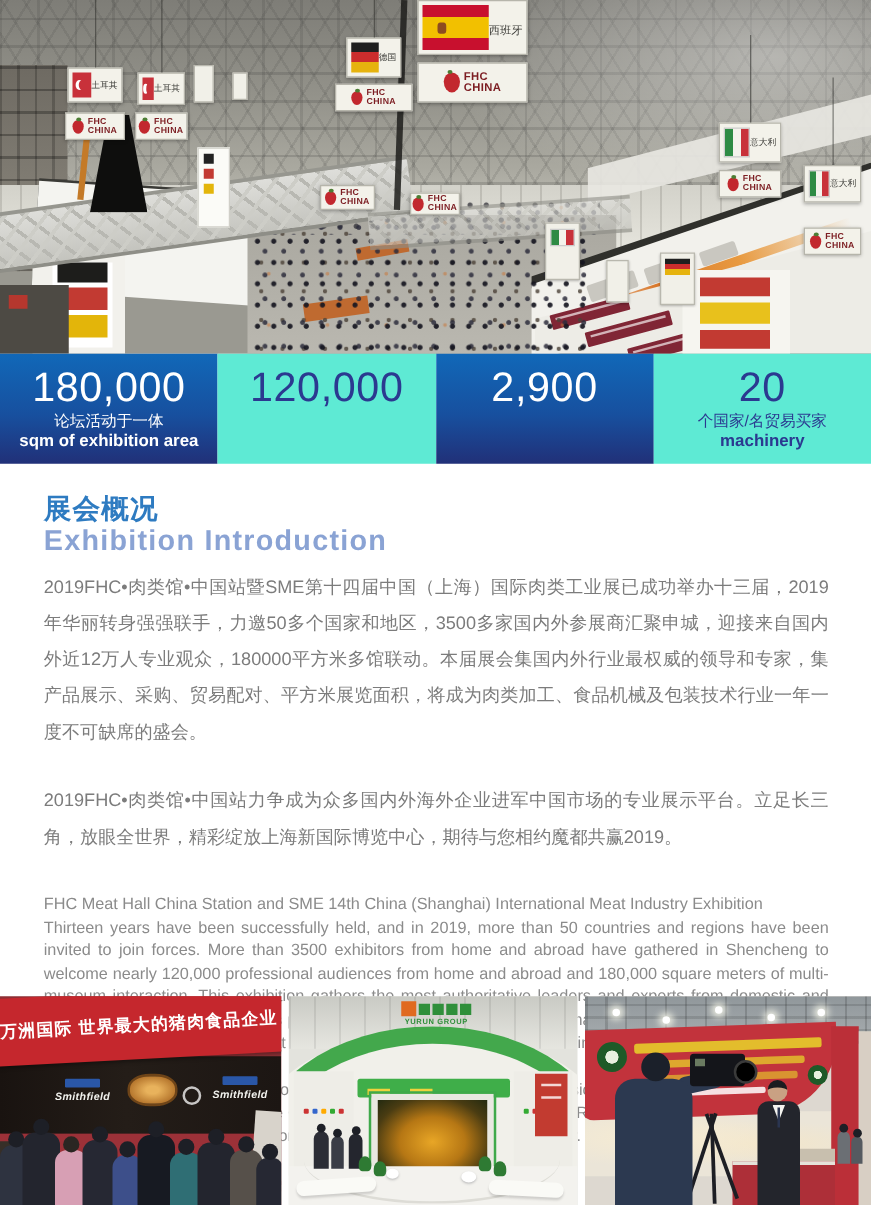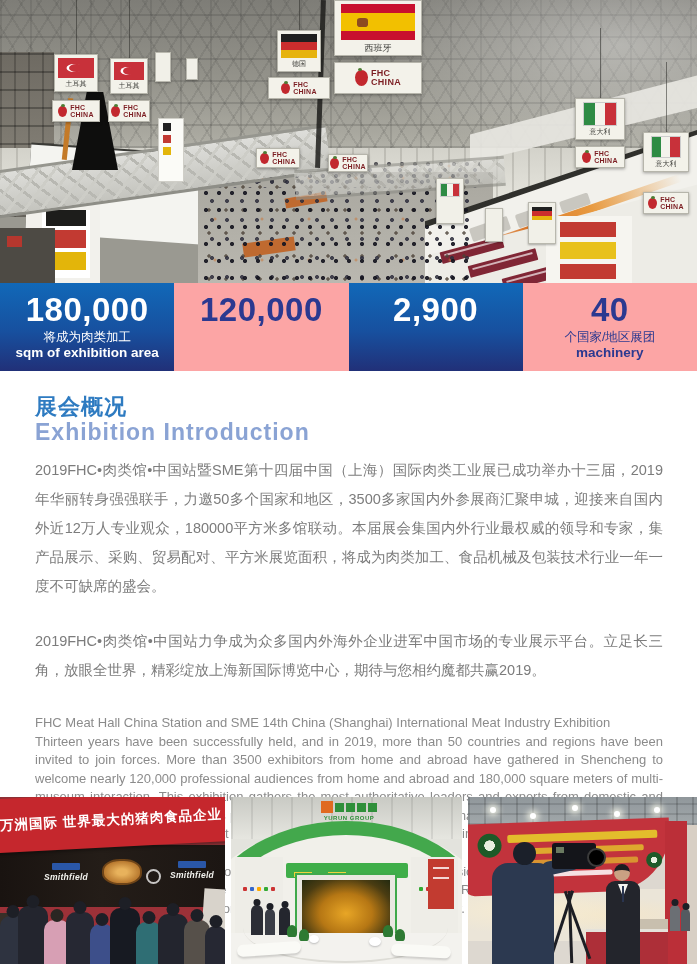--- a/index.html
+++ b/index.html
@@ -38,21 +38,21 @@
   .truss-tower.b { left:295px; top:163px; width:210px; height:30px; transform:rotate(-4deg); opacity:.65; }
   .pole { position:absolute; left:318px; top:0; width:5px; height:168px; background:#1d1d1b; opacity:.85; transform:rotate(2deg); }
   .drape { position:absolute; left:72px; top:92px; width:46px; height:78px; background:#0e0e0d;
     clip-path:polygon(32% 0, 68% 0, 100% 100%, 0 100%); }
   .strap { position:absolute; left:65px; top:98px; width:5px; height:62px; background:#c47a28; transform:rotate(6deg); }
 
   
   .bg { position:absolute; display:flex; flex-direction:column; align-items:center; }
   .bg::before { content:""; position:absolute; top:-70px; height:70px; width:1px; background:rgba(45,45,42,.55); }
   .card { background:#f3f2ea; border:1px solid #b6b5ab; box-shadow:0 1px 3px rgba(0,0,0,.35);
-    display:flex; flex-direction:column; align-items:center; justify-content:center; padding:3px; }
+    display:flex; flex-direction:row; align-items:center; justify-content:center; padding:3px; }
   .blab { font-size:7px; color:#3c3c38; margin-top:2px; line-height:8px; white-space:nowrap; }
   .blab.big { font-size:9px; margin-top:4px; }
   .flag { display:block; }
   .flag.es { background:linear-gradient(180deg,#c8102e 0 26%,#f2c000 26% 74%,#c8102e 74%); position:relative; }
   .flag.es::after { content:""; position:absolute; left:22%; top:38%; width:14%; height:26%; background:#8d4b20; border-radius:30%; }
   .flag.de { background:linear-gradient(180deg,#1f1f1f 0 33%,#cb2d2d 33% 66%,#e6b30e 66%); }
   .flag.it { background:linear-gradient(90deg,#2e8b44 0 33%,#f4f3ec 33% 66%,#c8313a 66%); border:1px solid #ccc; }
   .flag.tr { background:#c8313a; position:relative; }
   .flag.tr::after { content:""; position:absolute; left:30%; top:28%; width:44%; height:44%; border-radius:50%;
     background:transparent; box-shadow:-2.5px 0 0 0 #fff; }
@@ -98,22 +98,22 @@
   .maroon-sign { position:absolute; background:#802635; transform:rotate(-15deg); border-radius:1px; }
   .maroon-sign i { display:block; margin:3px 4px 0 4px; height:2px; background:rgba(255,255,255,.65); }
   .es-wall { position:absolute; left:546px; top:216px; width:86px; height:67px; background:#f6f5f0; }
   .es-stack { position:absolute; left:560px; top:222px; width:56px; }
   .es-stack i { display:block; margin-bottom:5px; }
 
   
   .stats { position:absolute; left:0; top:283px; width:697px; height:88px; display:flex; }
   .stat { width:174.25px; height:88px; text-align:center; padding-top:9px; }
   .stat.blue { background:linear-gradient(180deg,#1168b8 0%, #17509f 55%, #213078 100%); color:#fff; }
-  .stat.gray { background:#fca5a5; color:#2b3990; }
-  .stat .v { font-size:33px; font-weight:bold; line-height:36px; letter-spacing:.5px; }
+  .stat.gray { background:#5eead4; color:#2b3990; }
+  .stat .v { font-size:33px; font-weight:normal; line-height:36px; letter-spacing:.5px; }
   .stat .zh { font-size:12.5px; line-height:16px; margin-top:1px; }
   .stat .en { font-size:13.5px; font-weight:bold; line-height:16px; }
 
   
   .content { position:absolute; left:0; top:371px; width:697px; padding:23px 34px 0 35px; }
   .t-zh { color:#2e7bc1; font-size:22px; font-weight:bold; line-height:25px; letter-spacing:1px; }
   .t-en { color:#8aa3d4; font-size:23px; font-weight:bold; line-height:26px; letter-spacing:1px; }
   .p-zh { color:#7c7c7c; font-size:14.5px; line-height:29px; text-align:justify; margin-top:11px; }
   .p-zh + .p-zh { margin-top:26px; }
   .p-en { color:#8b8b8b; font-size:13px; line-height:18.5px; text-align:justify; margin-top:29px; }
@@ -391,32 +391,32 @@
     <div class="de-sign" style="left:158px;top:118px">
       <i style="background:#222"></i>
       <i style="background:#c23a32"></i>
       <i style="background:#e3b50a"></i>
     </div>
   </div>
 
   <div class="stats">
     <div class="stat blue">
       <div class="v">180,000</div>
-      <div class="zh">将成为肉类加工</div>
+      <div class="zh">论坛活动于一体</div>
       <div class="en">sqm of exhibition area</div>
     </div>
     <div class="stat gray">
       <div class="v">120,000</div>
     </div>
     <div class="stat blue">
       <div class="v">2,900</div>
     </div>
     <div class="stat gray">
-      <div class="v">40</div>
-      <div class="zh">个国家/地区展团</div>
+      <div class="v">20</div>
+      <div class="zh">个国家/名贸易买家</div>
       <div class="en">machinery</div>
     </div>
   </div>
 
   <div class="content">
     <div class="t-zh">展会概况</div>
     <div class="t-en">Exhibition Introduction</div>
     <p class="p-zh">2019FHC•肉类馆•中国站暨SME第十四届中国（上海）国际肉类工业展已成功举办十三届，2019年华丽转身强强联手，力邀50多个国家和地区，3500多家国内外参展商汇聚申城，迎接来自国内外近12万人专业观众，180000平方米多馆联动。本届展会集国内外行业最权威的领导和专家，集产品展示、采购、贸易配对、平方米展览面积，将成为肉类加工、食品机械及包装技术行业一年一度不可缺席的盛会。</p>
     <p class="p-zh">2019FHC•肉类馆•中国站力争成为众多国内外海外企业进军中国市场的专业展示平台。立足长三角，放眼全世界，精彩绽放上海新国际博览中心，期待与您相约魔都共赢2019。</p>
     <div class="p-en">

